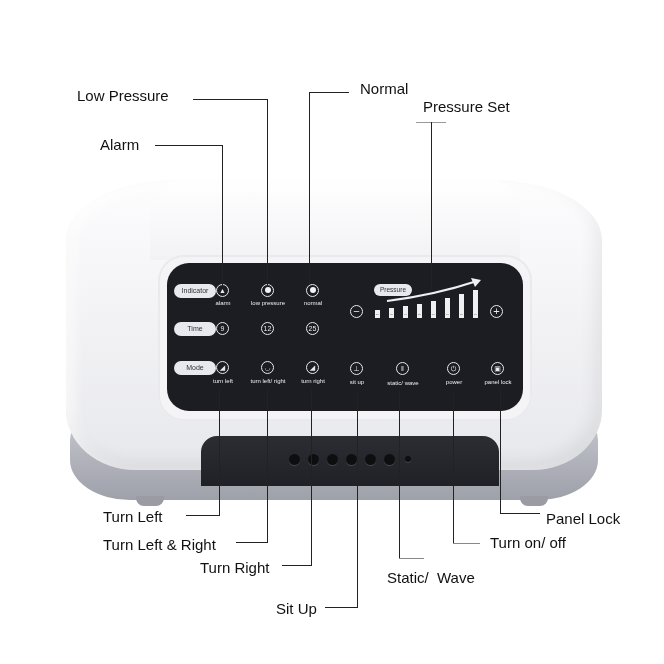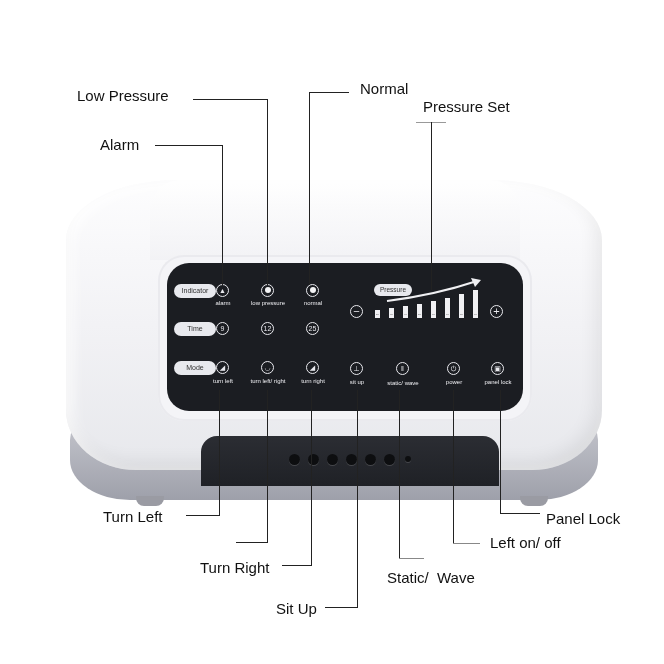--- a/index.html
+++ b/index.html
@@ -170,18 +170,19 @@
   <div class="ln v" style="left:453px;top:390px;height:153px"></div>
   <div class="ln h" style="left:453px;top:543px;width:27px;background:#888"></div>
   <div class="ln v" style="left:500px;top:390px;height:123px"></div>
   <div class="ln h" style="left:500px;top:513px;width:40px"></div>
 
   <div class="callout" style="left:77px;top:87px">Low Pressure</div>
   <div class="callout" style="left:360px;top:80px">Normal</div>
   <div class="callout" style="left:423px;top:98px">Pressure Set</div>
   <div class="callout" style="left:100px;top:136px">Alarm</div>
   <div class="callout" style="left:103px;top:508px">Turn Left</div>
+  <div class="callout" style="left:103px;top:536px">Turn Left &amp; Right</div>
   <div class="callout" style="left:200px;top:559px">Turn Right</div>
   <div class="callout" style="left:276px;top:600px">Sit Up</div>
   <div class="callout" style="left:387px;top:569px;white-space:pre">Static/  Wave</div>
-  <div class="callout" style="left:490px;top:534px">Left on/ off</div>
+  <div class="callout" style="left:490px;top:534px">Turn on/ off</div>
   <div class="callout" style="left:546px;top:510px">Panel Lock</div>
 </div>
 
 </body></html>

